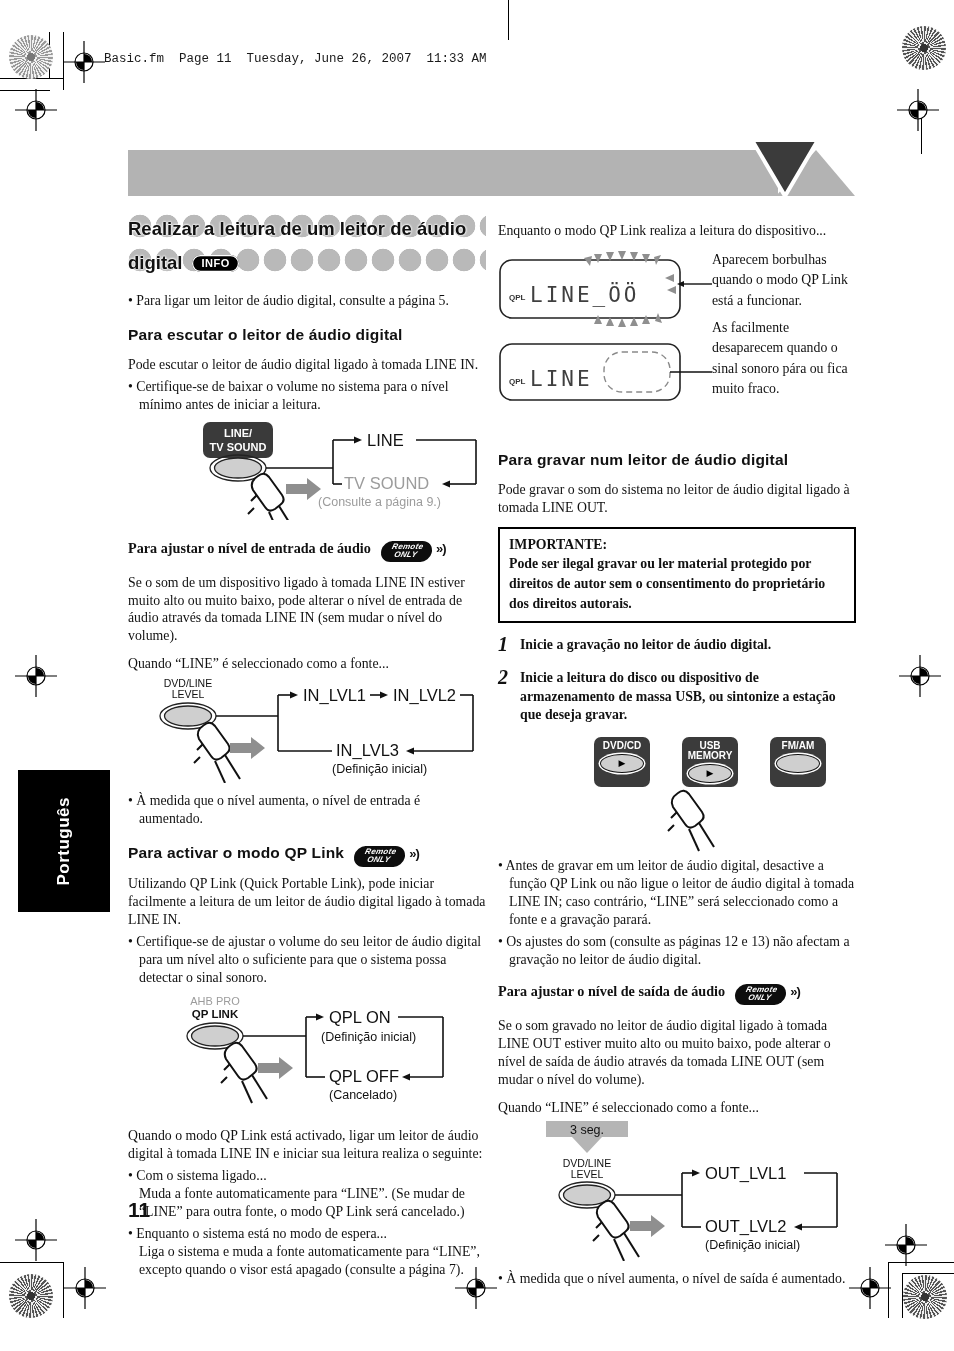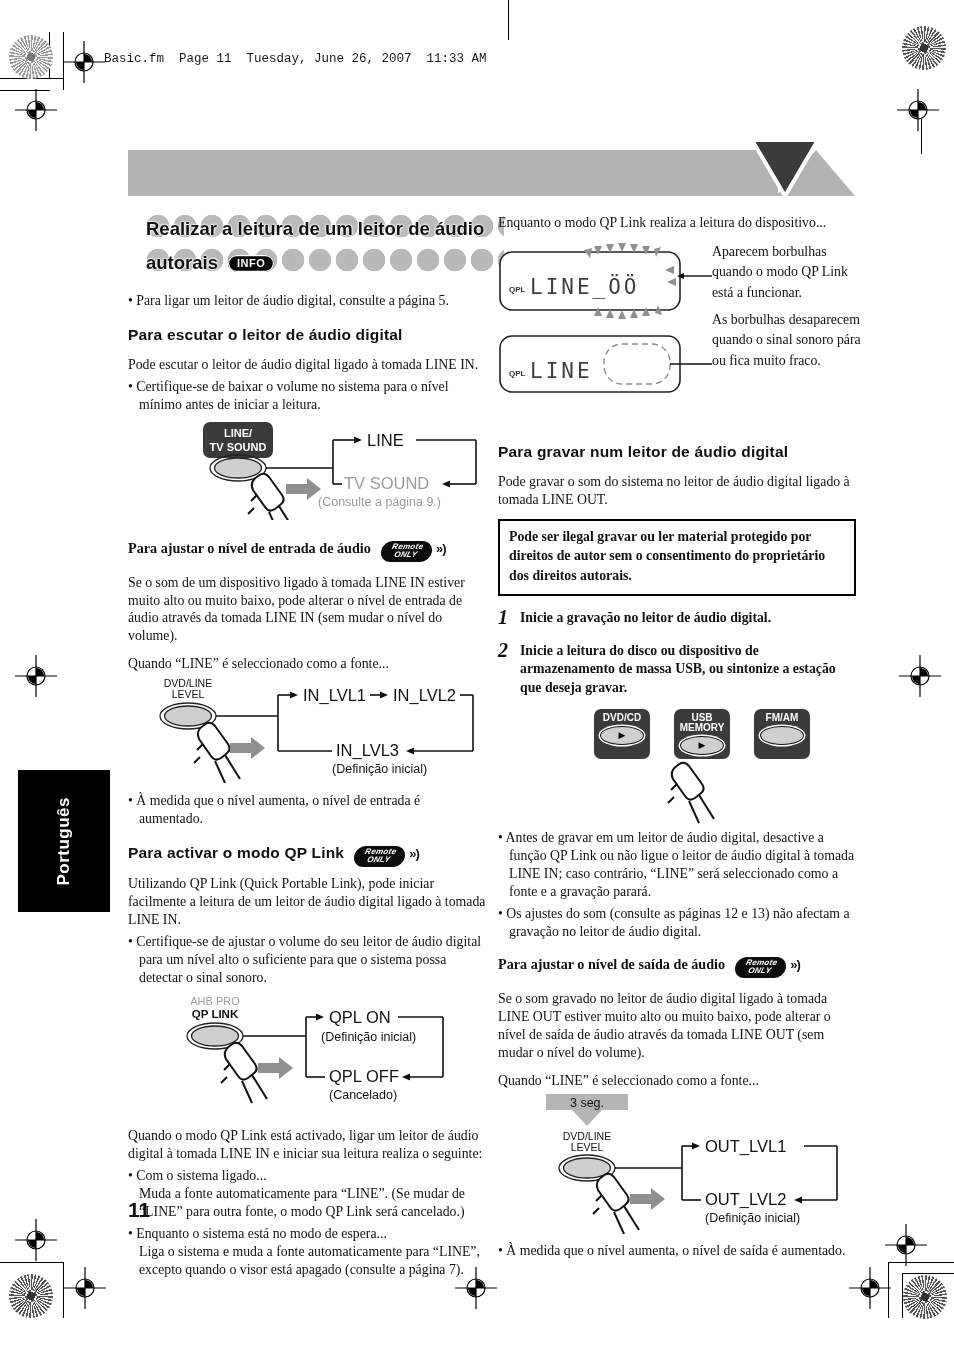--- a/index.html
+++ b/index.html
@@ -23,30 +23,30 @@
   .lang-tab { position:absolute; left:18px; top:770px; width:92px; height:142px; background:#000;
               display:flex; align-items:center; justify-content:center; }
   .lang-tab span { writing-mode:vertical-rl; transform:rotate(180deg);
               color:#fff; font:bold 17px "Liberation Sans", sans-serif; letter-spacing:.5px; }
 
   .page-num { position:absolute; left:128px; top:1198px; font:bold 21px "Liberation Sans", sans-serif; }
 
   
   .col { position:absolute; width:358px; font-size:13.8px; line-height:1.3; }
   .left-col  { left:128px; top:212px; }
-  .right-col { left:498px; top:208px; }
+  .right-col { left:498px; top:216px; }
 
   p.body { margin-top:12px; }
   p.bullet { margin-top:4px; padding-left:11px; text-indent:-11px; }
   p.sub-line { margin-top:0; padding-left:11px; }
   h3 { font:bold 15.5px "Liberation Sans", sans-serif; margin-top:16px; letter-spacing:.2px; }
   .subhead { font-weight:bold; margin-top:14px; font-size:14.2px; }
 
   
-  .doc-title { position:relative; height:76px;margin-left:18px; }
+  .doc-title { position:relative; height:76px; }
   .dots-row { position:absolute; left:0; width:358px; height:24px;
     background-image: radial-gradient(circle at 12px 12px, #b9b9b9 11px, rgba(0,0,0,0) 11.6px);
     background-size:27px 24px; background-repeat:repeat-x; }
   .dots-row.r1 { top:2px; } .dots-row.r2 { top:36px; }
   .doc-title h1 { position:relative; font:bold 18.5px "Liberation Sans", sans-serif; line-height:34px;
     text-shadow:0 0 2px #fff, 0 0 2px #fff, 0 0 3px #fff; }
   .info-badge { display:inline-block; margin-left:10px; background:#000; color:#fff;
     font:bold 11px "Liberation Sans", sans-serif; padding:2px 9px 3px; border-radius:10px;
     box-shadow:inset 0 0 0 1.2px #fff; text-shadow:none; vertical-align:2px; letter-spacing:.5px; }
 
@@ -64,21 +64,21 @@
   
   .step { display:flex; margin-top:10px; }
   .step-num { font:italic bold 20px "Liberation Serif", serif; width:22px; flex:none; }
   .step-text { font-weight:bold; line-height:1.35; padding-top:3px; }
 
   
   .display-block { position:relative; height:188px; margin-top:6px; }
   .annotation { position:absolute; left:214px; width:150px; line-height:1.48;font-family:Liberation Serif, serif; }
 
   
-  .keys-row { display:flex; gap:24px; margin:12px 0 0 96px; }
+  .keys-row { display:flex; gap:32px; margin:12px 0 0 96px; }
   .dark-key { width:56px; height:50px; background:#3b3b3b; border-radius:7px; padding-top:4px; }
   .dk-label { color:#fff; font:bold 10px "Liberation Sans", sans-serif; text-align:center; line-height:10px; }
   .dk-label span { display:block; }
   .dk-oval { width:44px; height:19px; margin:3px auto 0; background:#cfcfcf; border:1.5px solid #111;
     border-radius:50%; box-shadow:0 0 0 1.5px #fff; display:flex; align-items:center; justify-content:center; }
   .dk-oval .play { font-size:9px; line-height:9px; color:#000; }
   .finger-below { margin:2px 0 0 168px; display:block; }
 
   svg text { font-family:"Liberation Sans", sans-serif; }
   svg .seg { font-family:"DejaVu Sans Mono", monospace; fill:#3f3f3f; letter-spacing:3px; }
@@ -117,21 +117,21 @@
     <polygon points="648,58 727,58 688,12" fill="#b3b3b3"></polygon>
     <polygon points="624,2 690,2 657,58" fill="#3b3b3b" stroke="#fff" stroke-width="4"></polygon>
   </svg>
 
   <div class="col left-col">
 
     <div class="doc-title">
       <div class="dots-row r1"></div>
       <div class="dots-row r2"></div>
       <h1><span>Realizar a leitura de um leitor de áudio</span><br>
-          <span>autorais</span><span class="info-badge">INFO</span></h1>
+          <span>digital</span><span class="info-badge">INFO</span></h1>
     </div>
 
     <p class="bullet">• Para ligar um leitor de áudio digital, consulte a página 5.</p>
 
     <h3>Para escutar o leitor de áudio digital</h3>
     <p class="body">Pode escutar o leitor de áudio digital ligado à tomada LINE IN.</p>
     <p class="bullet">• Certifique-se de baixar o volume no sistema para o nível mínimo antes de iniciar a leitura.</p>
 
     
     <svg width="345" height="98" viewBox="0 0 345 98" style="margin:8px 0 0 30px">
@@ -250,27 +250,28 @@
       </svg>
       <div class="annotation" style="top:4px">Aparecem borbulhas quando o modo QP Link está a funcionar.</div>
 
       <svg width="216" height="62" viewBox="0 0 216 62" style="position:absolute;left:0;top:96px">
         <rect x="2" y="2" width="180" height="56" rx="12" fill="#fff" stroke="#222" stroke-width="1.6"></rect>
         <text x="11" y="42" font-size="8" font-weight="bold" fill="#333">QPL</text>
         <text x="32" y="44" font-size="21" class="seg">LINE</text>
         <rect x="106" y="10" width="66" height="40" rx="18" fill="none" stroke="#8a8a8a" stroke-width="1.4" stroke-dasharray="6 4"></rect>
         <line x1="172" y1="30" x2="214" y2="30" stroke="#111" stroke-width="1.4"></line>
       </svg>
-      <div class="annotation" style="top:72px">As borbulhas desaparecem quando o sinal sonoro pára ou fica muito fraco.</div>
+      <div class="annotation" style="top:72px">As facilmente desaparecem quando o sinal sonoro pára ou fica muito fraco.</div>
     </div>
 
     <h3 style="margin-top:17px">Para gravar num leitor de áudio digital</h3>
     <p class="body">Pode gravar o som do sistema no leitor de áudio digital ligado à tomada LINE OUT.</p>
 
     <div class="important-box">
+      <span class="ib-title">IMPORTANTE:</span>
       <span>Pode ser ilegal gravar ou ler material protegido por direitos de autor sem o consentimento do proprietário dos direitos autorais.</span>
     </div>
 
     <div class="step">
       <span class="step-num">1</span>
       <span class="step-text">Inicie a gravação no leitor de áudio digital.</span>
     </div>
     <div class="step">
       <span class="step-num">2</span>
       <span class="step-text">Inicie a leitura do disco ou dispositivo de armazenamento de massa USB, ou sintonize a estação que deseja gravar.</span>

